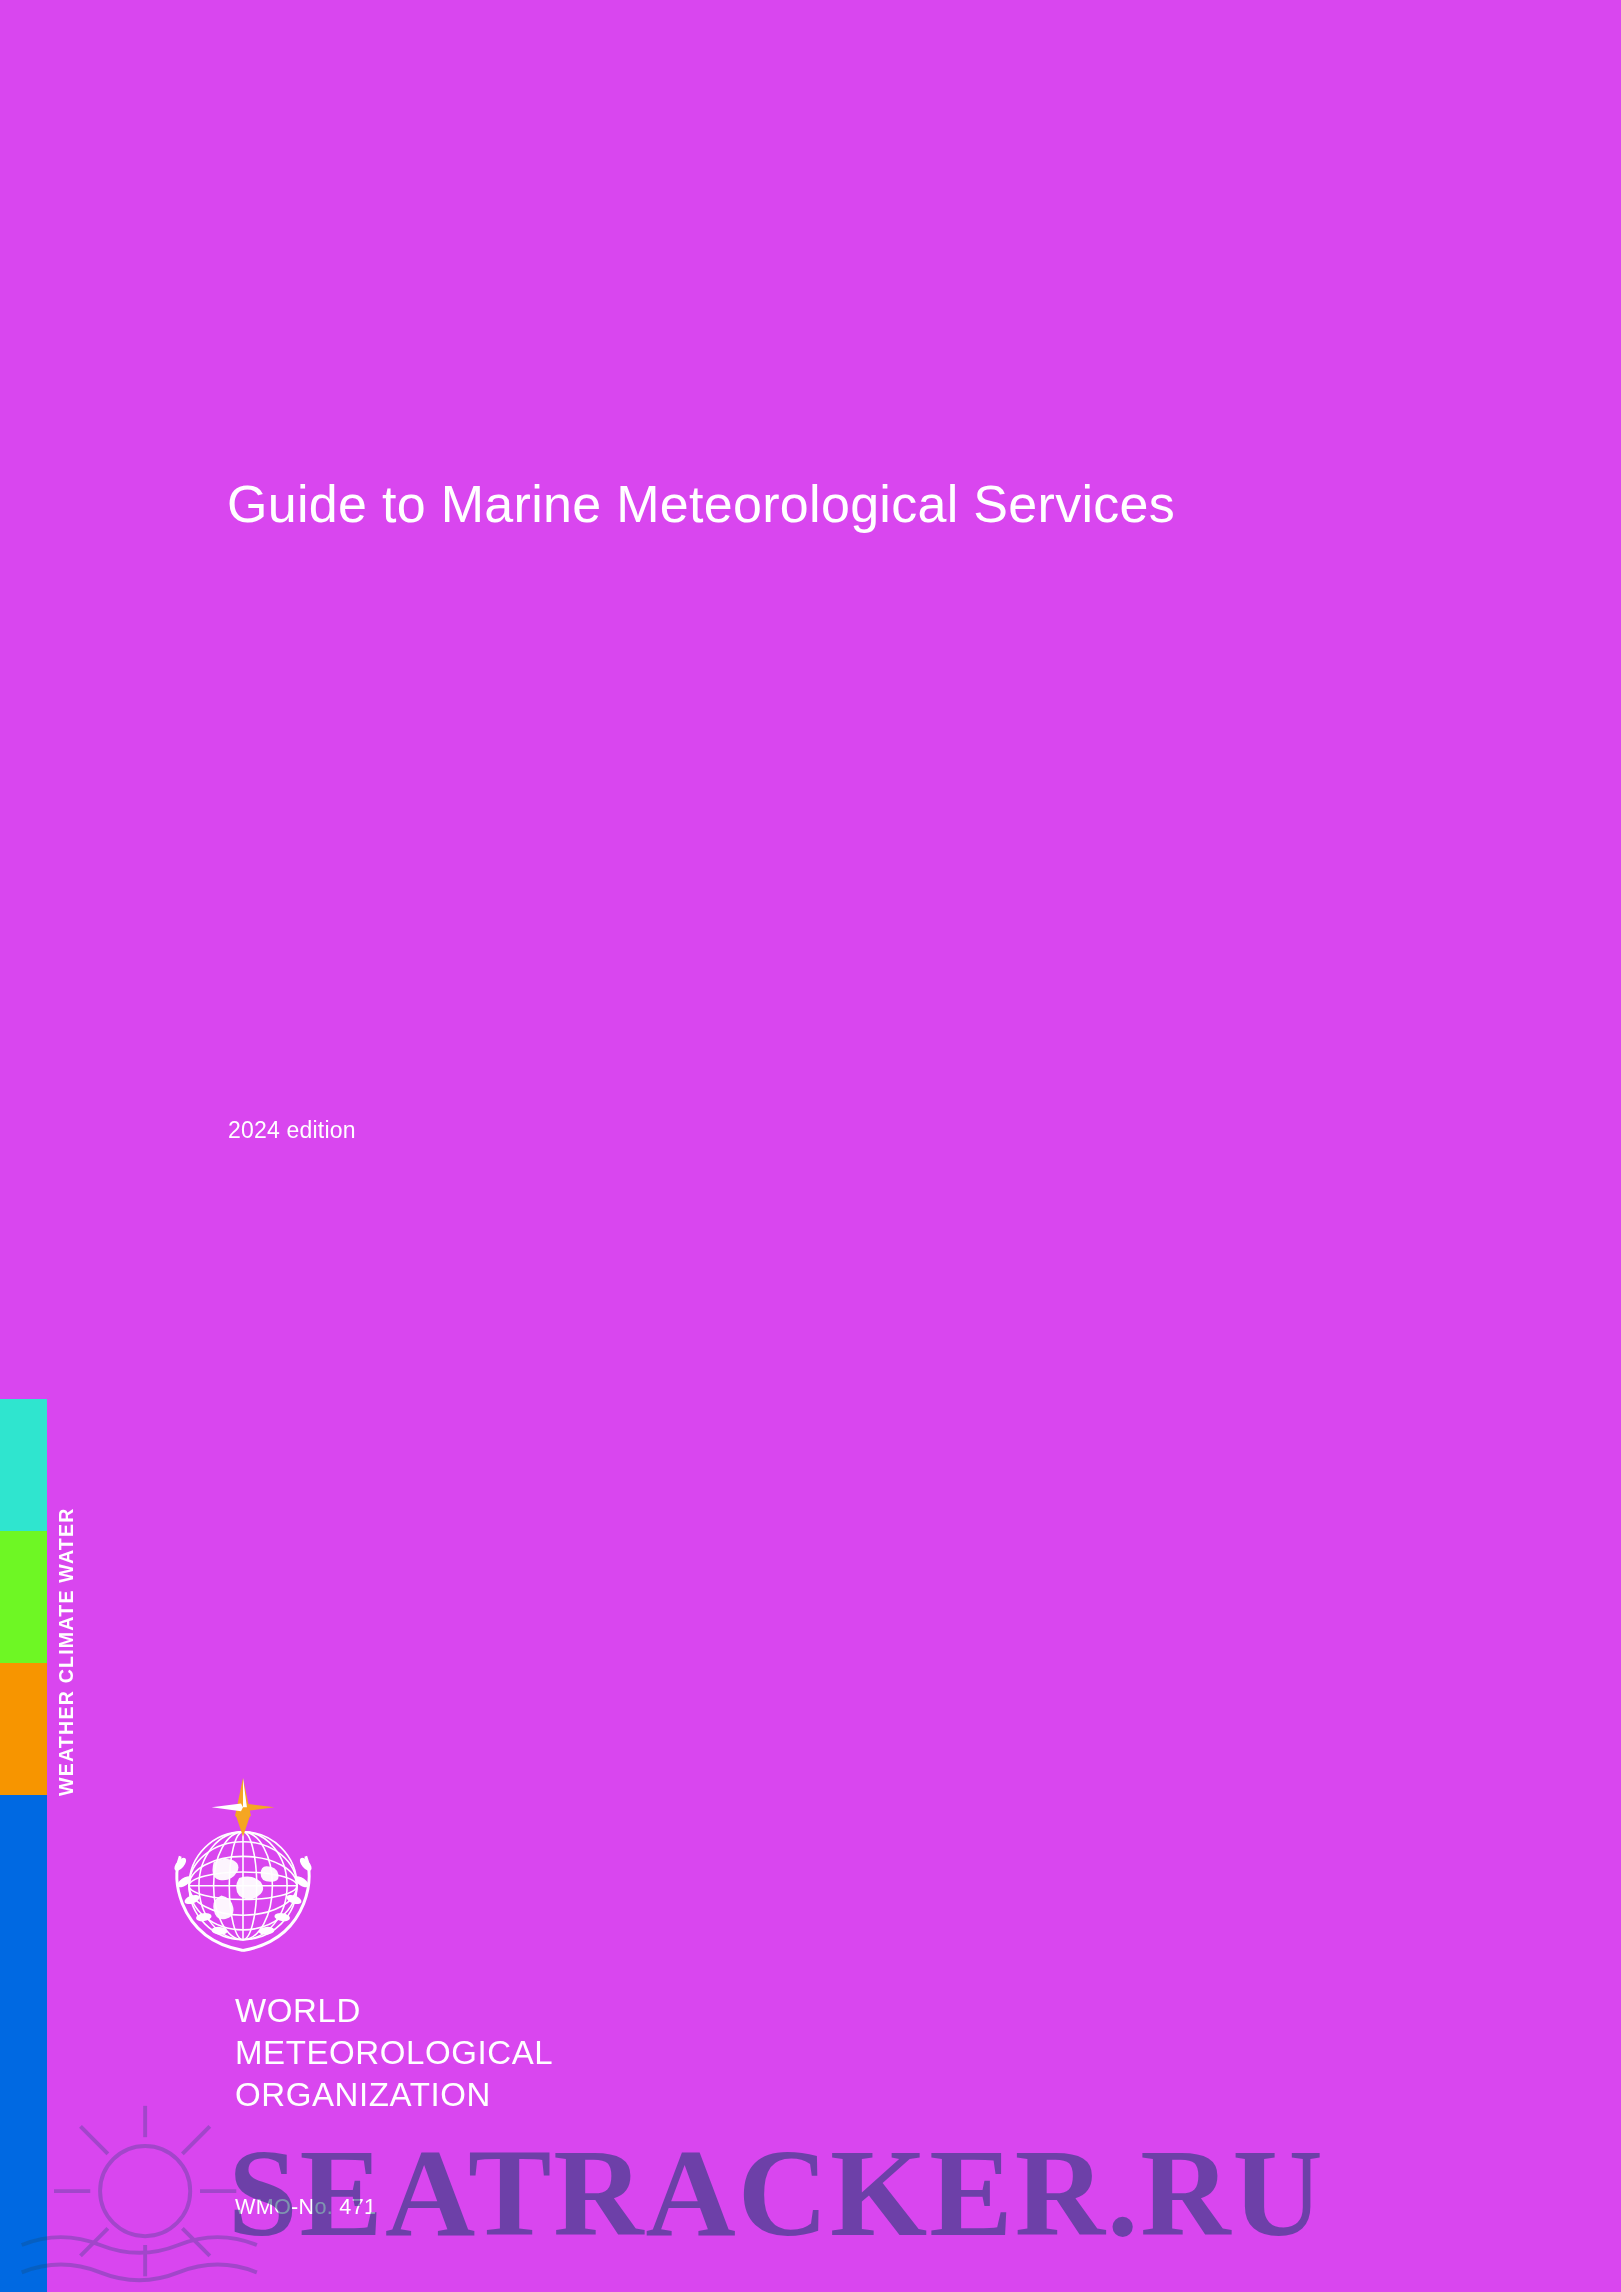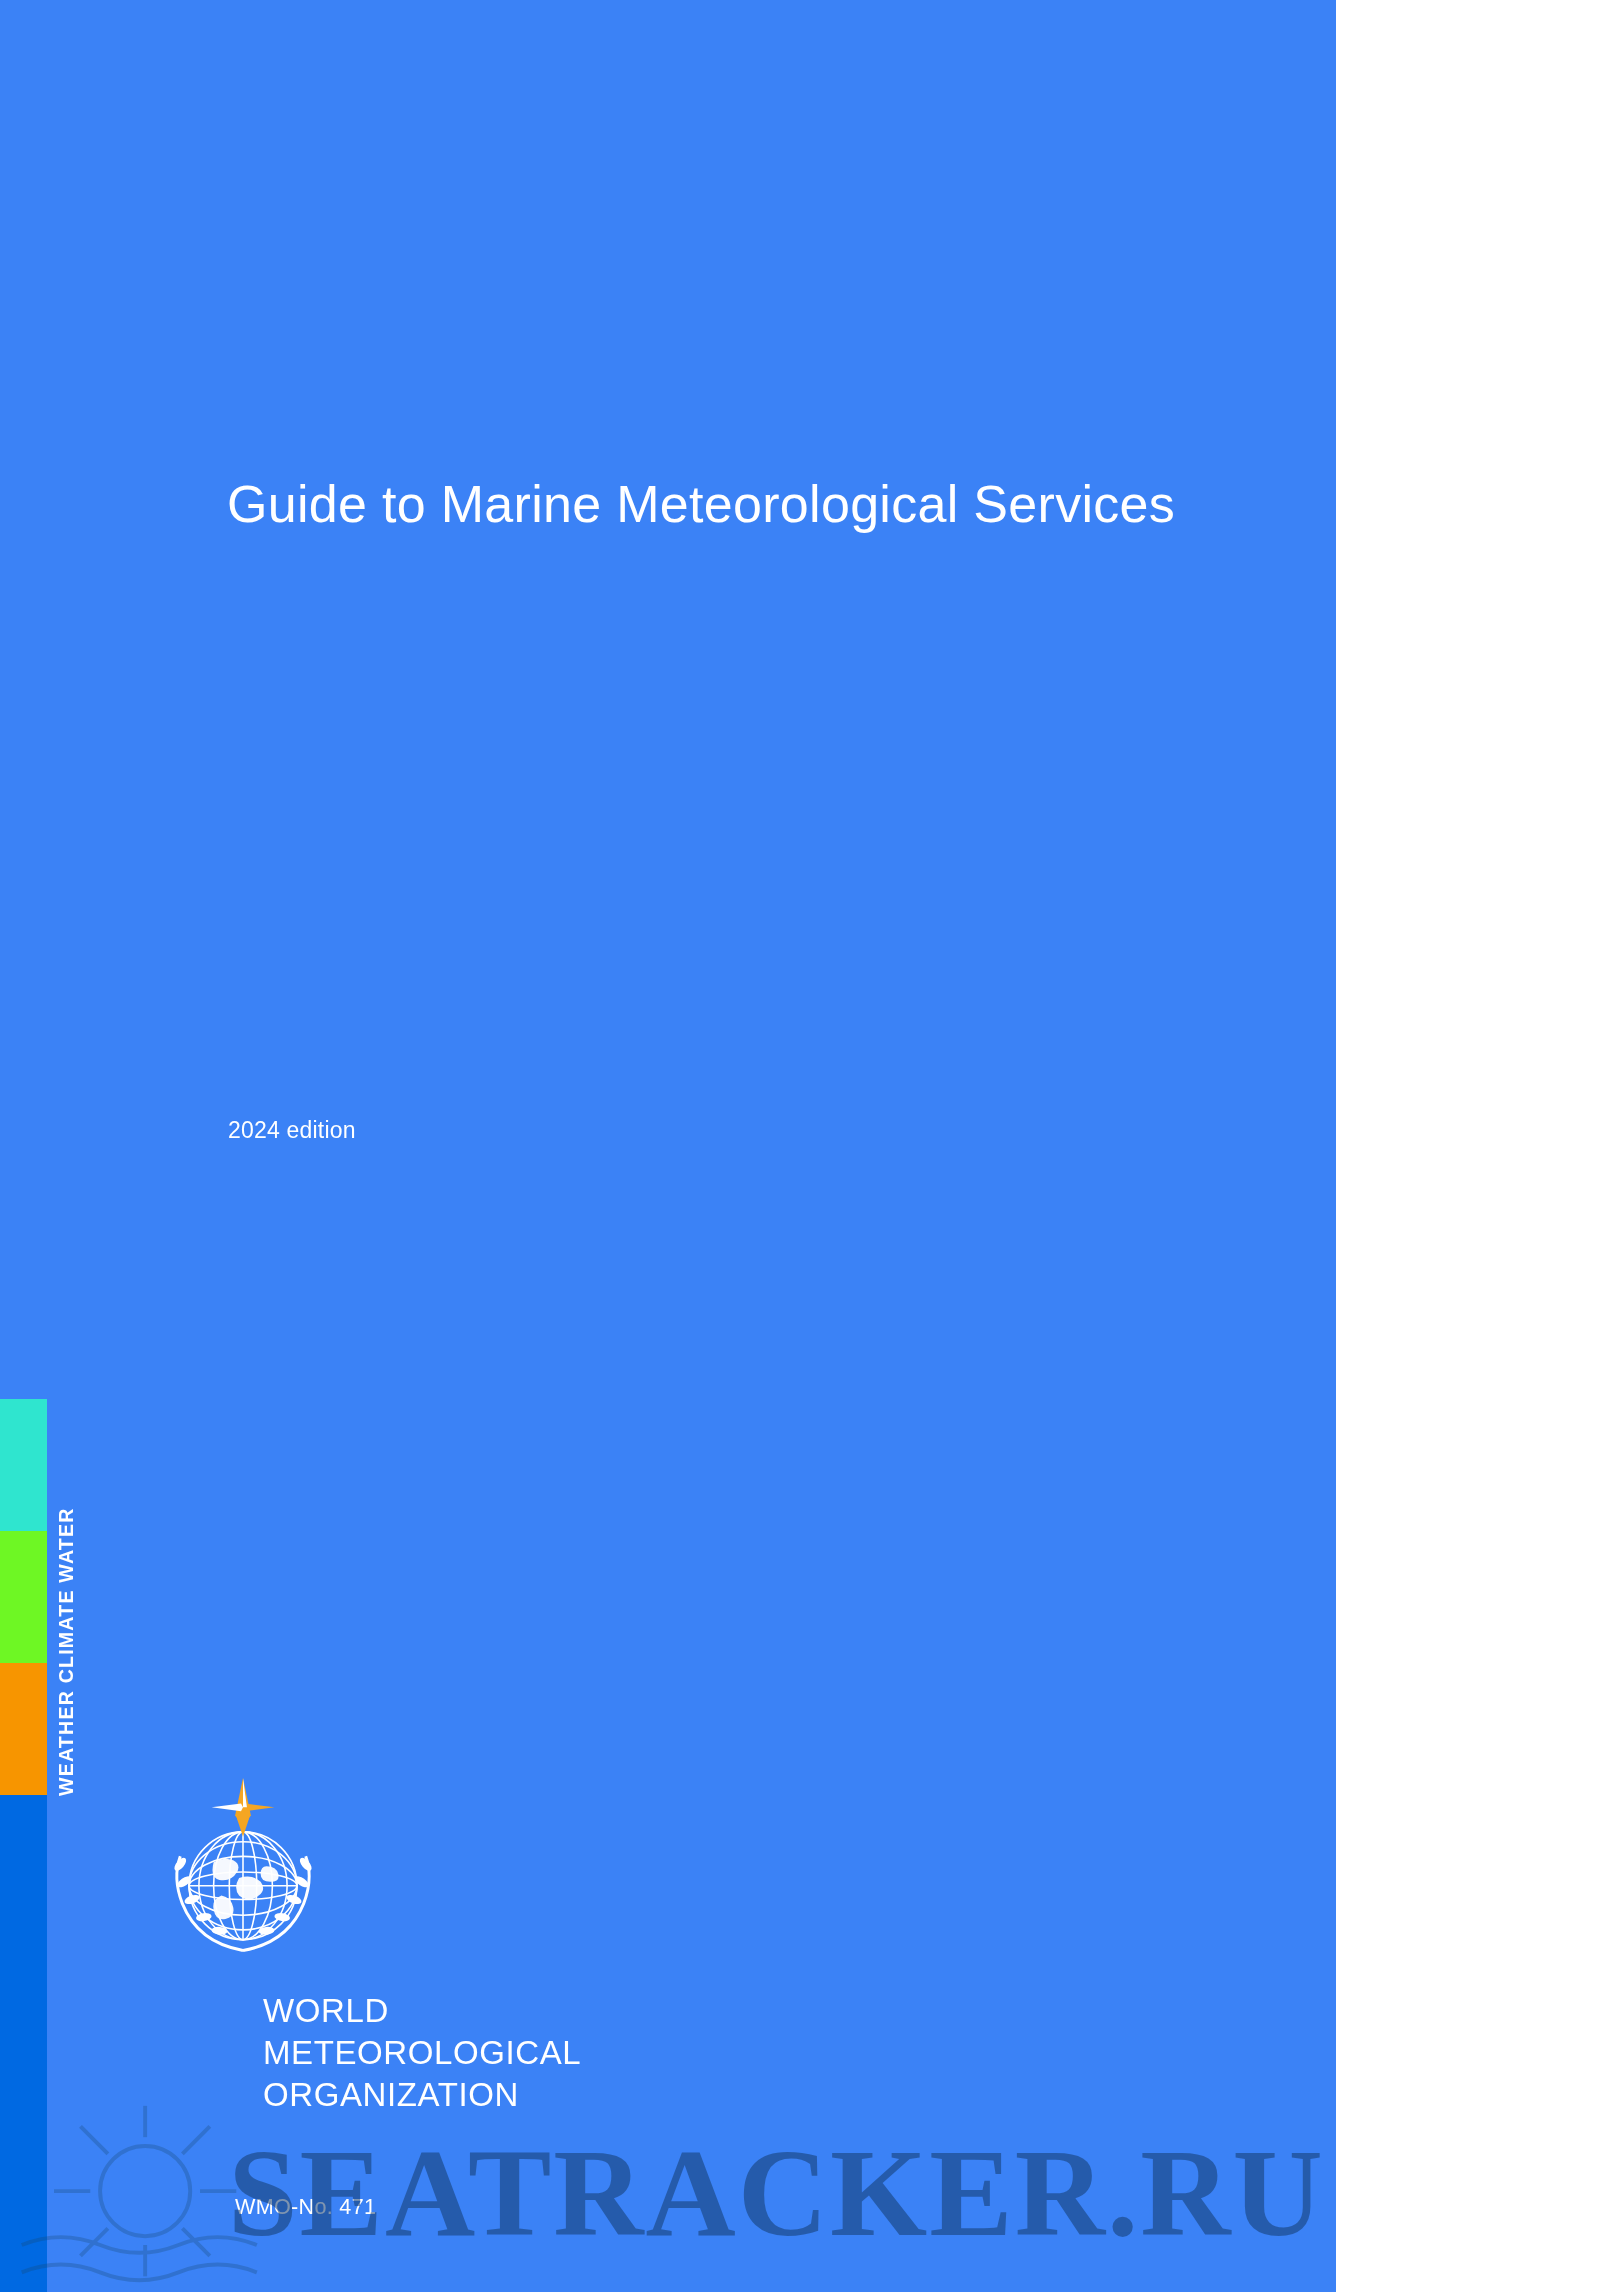--- a/index.html
+++ b/index.html
@@ -5,23 +5,23 @@
   * { box-sizing: border-box; }
   html, body {
     margin: 0; padding: 0;
     background: #ffffff;
   }
   body {
     font-family: "Liberation Sans", sans-serif;
   }
   .page {
     position: relative;
-    width: 1336px;
+    width: 1621px;
     height: 2293px;
-    background: #3b82f6;
+    background: #d946ef;
     overflow: hidden;
   }
   
   .title {
     position: absolute;
     left: 227px;
     top: 438px;
     width: 1176px;
     color: #ffffff;
     font-size: 52px;
@@ -82,21 +82,21 @@
   .orgname {
     position: absolute;
     left: 235px;
     top: 1990px;
     color: #ffffff;
     font-size: 33px;
     font-weight: 400;
     line-height: 1.28;
     letter-spacing: 0.6px;
   }
-  .orgname div { white-space: nowrap; margin-left: 28px; }
+  .orgname div { white-space: nowrap; }
   .wmonumber {
     position: absolute;
     left: 235px;
     top: 2194px;
     color: #ffffff;
     font-size: 21.6px;
     letter-spacing: 0.3px;
   }
   
   .watermark {

